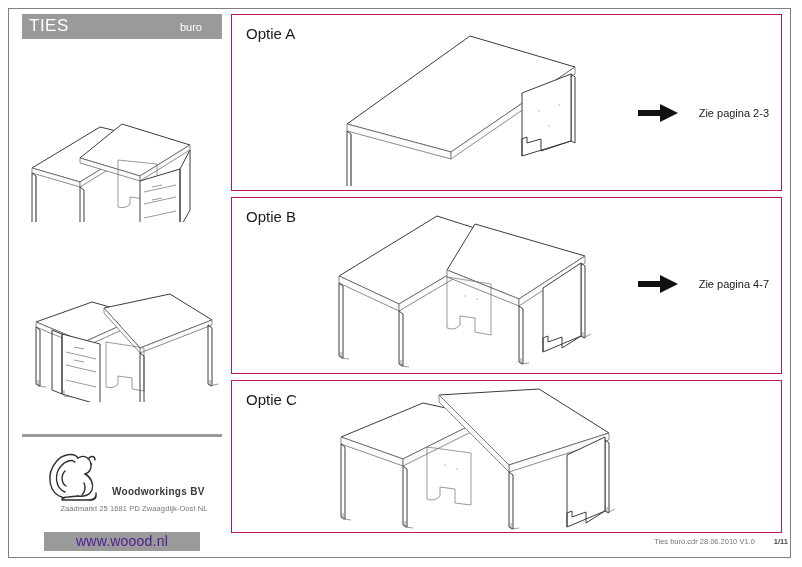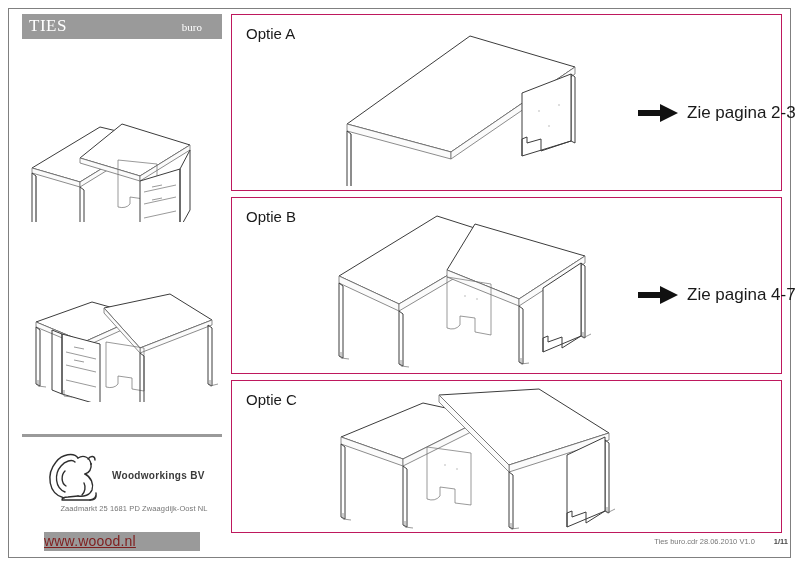--- a/index.html
+++ b/index.html
@@ -43,21 +43,20 @@
   }
 
   .title-bar {
     position: absolute;
     left: 0;
     top: 0;
     width: 200px;
     height: 25px;
     background: #9a9a9a;
     box-sizing: border-box;
-    font-family: Liberation Serif, serif;
   }
   .title-bar .model {
     position: absolute;
     left: 7px;
     top: 2px;
     color: #ffffff;
     font-size: 17px;
     letter-spacing: 0.5px;
   }
   .title-bar .variant {
@@ -105,21 +104,21 @@
     left: 88px;
     top: 12px;
     font-size: 19px;
     font-weight: bold;
     color: #1a1a1a;
     letter-spacing: -0.2px;
   }
   .brand-sub {
     position: absolute;
     left: 90px;
-    top: 24px;
+    top: 40px;
     font-size: 10px;
     font-weight: bold;
     color: #3a3a3a;
     letter-spacing: 0.3px;
   }
   .address {
     position: absolute;
     left: 12px;
     top: 58px;
     width: 200px;
@@ -132,26 +131,25 @@
   .web-bar {
     position: absolute;
     left: 22px;
     top: 518px;
     width: 156px;
     height: 19px;
     background: #9a9a9a;
   }
   .web-bar span {
     display: block;
-    text-align: left;
-    color: #7f1d1d;
+    text-align: center;
+    color: #4c1d95;
     font-size: 14px;
     line-height: 19px;
     letter-spacing: 0.2px;
-    text-decoration: underline;
   }
 
   
   .panel {
     position: absolute;
     left: 231px;
     width: 551px;
     border: 1px solid #be185d;
     box-sizing: border-box;
     background: #ffffff;
@@ -179,26 +177,26 @@
   .panel-c .panel-illus { height: 143px; }
 
   .ref {
     position: absolute;
     right: 12px;
     display: flex;
     align-items: center;
     gap: 9px;
   }
   .panel-a .ref { top: 88px; }
-  .panel-b .ref { top: 87px; }
+  .panel-b .ref { top: 76px; }
   .panel-c .ref { top: 76px; }
 
   .ref-arrow { width: 40px; height: 20px; flex: 0 0 auto; }
   .ref-text {
-    font-size: 17px;
+    font-size: 11px;
     color: #1a1a1a;
     white-space: nowrap;
     width: 82px;
   }
 
   
   .footer {
     position: absolute;
     right: 14px;
     top: 537px;

